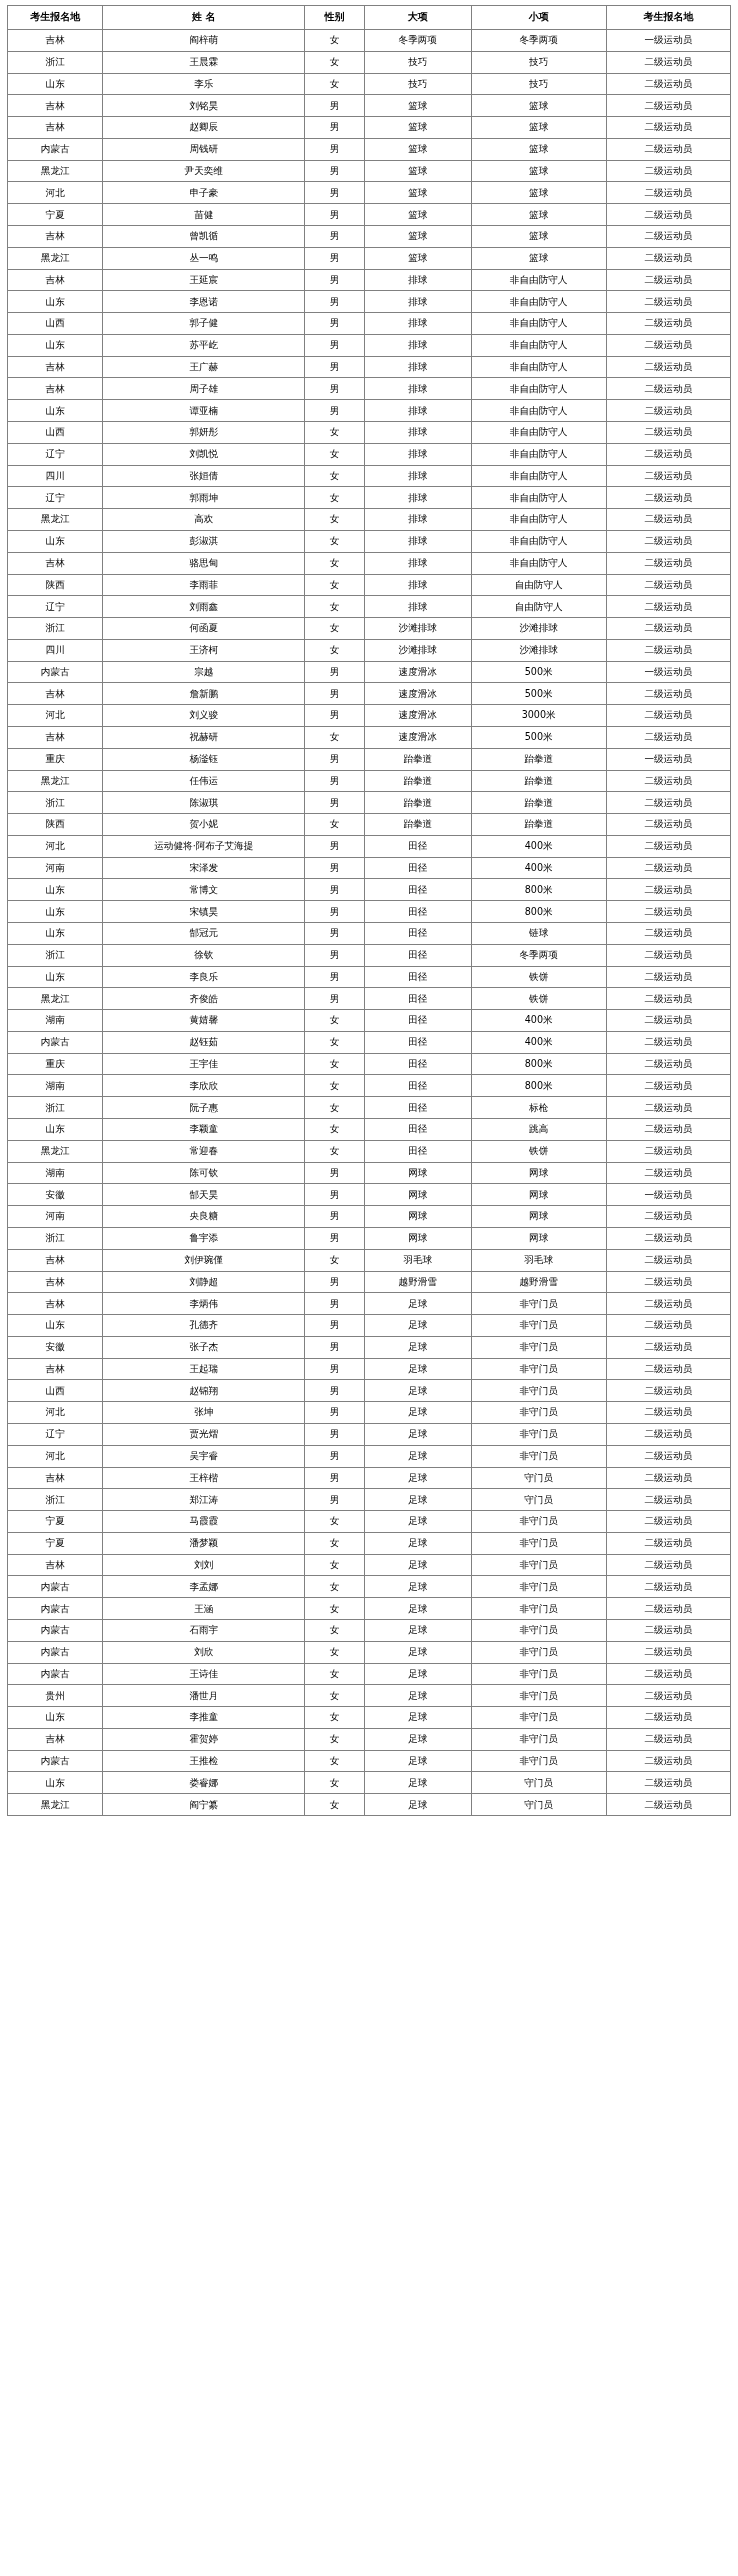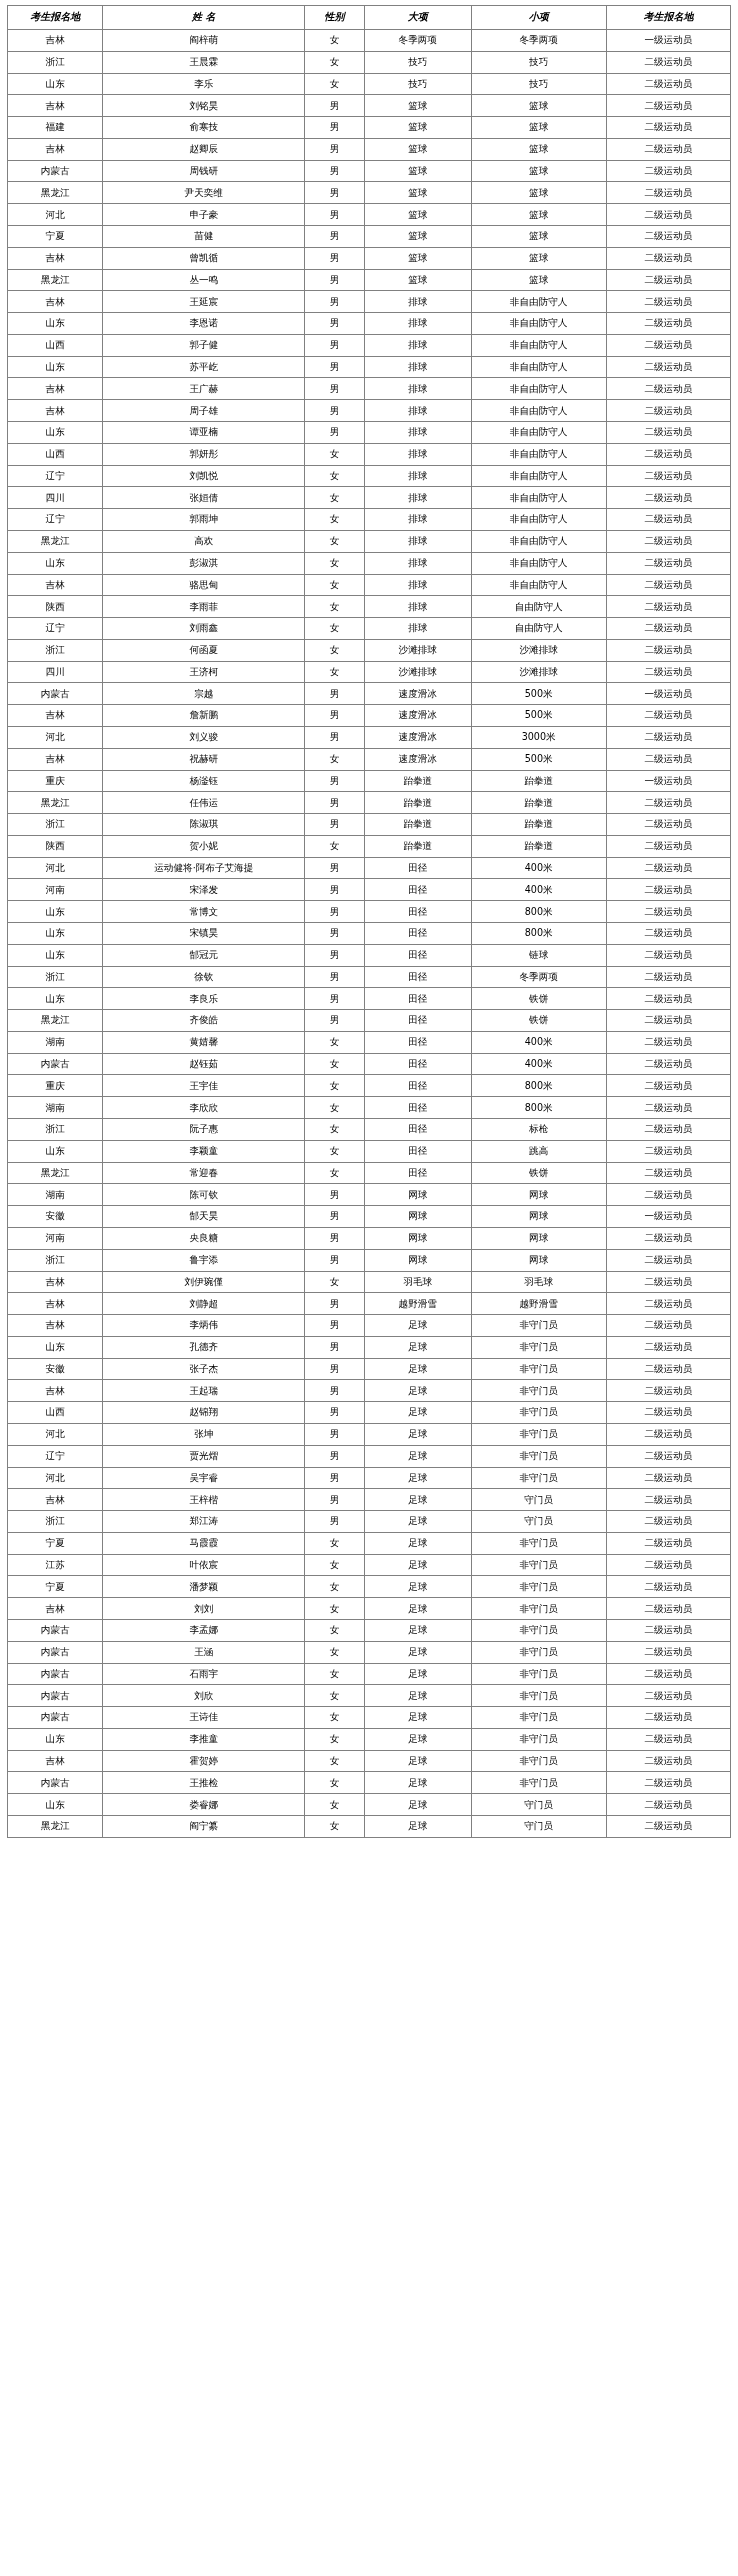--- a/index.html
+++ b/index.html
@@ -32,21 +32,20 @@
     height: 19px;
     line-height: 12.2px;
     padding: 0.9px 1.7px;
     overflow: hidden;
     white-space: nowrap;
   }
   table.roster th {
     font-weight: bold;
     font-size: 10px;
     height: 21px;
-    font-style: italic;
   }
   col.c0 { width: 86px; }
   col.c1 { width: 182px; }
   col.c2 { width: 54px; }
   col.c3 { width: 96px; }
   col.c4 { width: 122px; }
   col.c5 { width: 112px; }
 </style>
 </head>
 <body>
@@ -98,28 +97,20 @@
         </tr>
         <tr>
           <td>吉林</td>
           <td>刘铭昊</td>
           <td>男</td>
           <td>篮球</td>
           <td>篮球</td>
           <td>二级运动员</td>
         </tr>
         <tr>
-          <td>福建</td>
-          <td>俞寒技</td>
-          <td>男</td>
-          <td>篮球</td>
-          <td>篮球</td>
-          <td>二级运动员</td>
-        </tr>
-        <tr>
           <td>吉林</td>
           <td>赵卿辰</td>
           <td>男</td>
           <td>篮球</td>
           <td>篮球</td>
           <td>二级运动员</td>
         </tr>
         <tr>
           <td>内蒙古</td>
           <td>周钱研</td>
@@ -626,28 +617,20 @@
         </tr>
         <tr>
           <td>宁夏</td>
           <td>马霞霞</td>
           <td>女</td>
           <td>足球</td>
           <td>非守门员</td>
           <td>二级运动员</td>
         </tr>
         <tr>
-          <td>江苏</td>
-          <td>叶依宸</td>
-          <td>女</td>
-          <td>足球</td>
-          <td>非守门员</td>
-          <td>二级运动员</td>
-        </tr>
-        <tr>
           <td>宁夏</td>
           <td>潘梦颖</td>
           <td>女</td>
           <td>足球</td>
           <td>非守门员</td>
           <td>二级运动员</td>
         </tr>
         <tr>
           <td>吉林</td>
           <td>刘刘</td>
@@ -684,20 +667,28 @@
           <td>内蒙古</td>
           <td>刘欣</td>
           <td>女</td>
           <td>足球</td>
           <td>非守门员</td>
           <td>二级运动员</td>
         </tr>
         <tr>
           <td>内蒙古</td>
           <td>王诗佳</td>
+          <td>女</td>
+          <td>足球</td>
+          <td>非守门员</td>
+          <td>二级运动员</td>
+        </tr>
+        <tr>
+          <td>贵州</td>
+          <td>潘世月</td>
           <td>女</td>
           <td>足球</td>
           <td>非守门员</td>
           <td>二级运动员</td>
         </tr>
         <tr>
           <td>山东</td>
           <td>李推童</td>
           <td>女</td>
           <td>足球</td>

